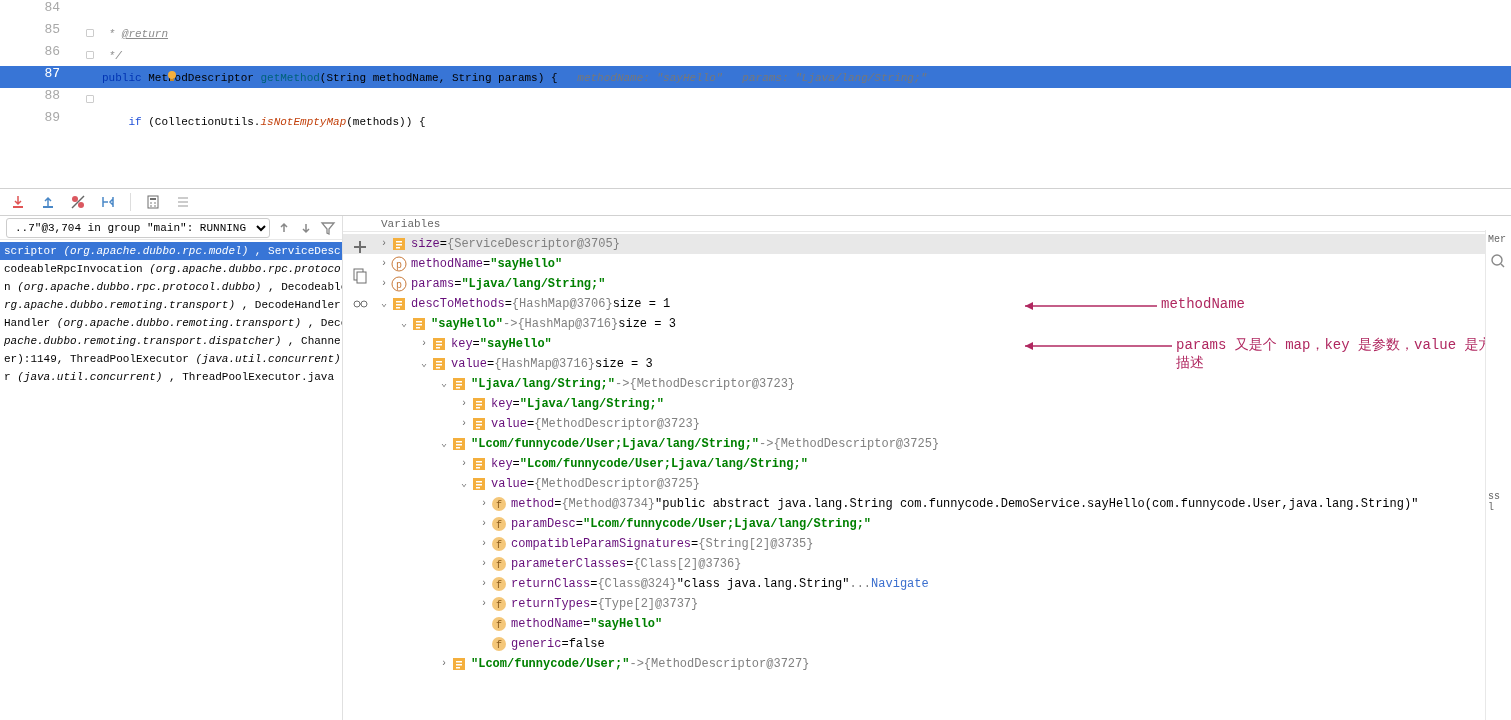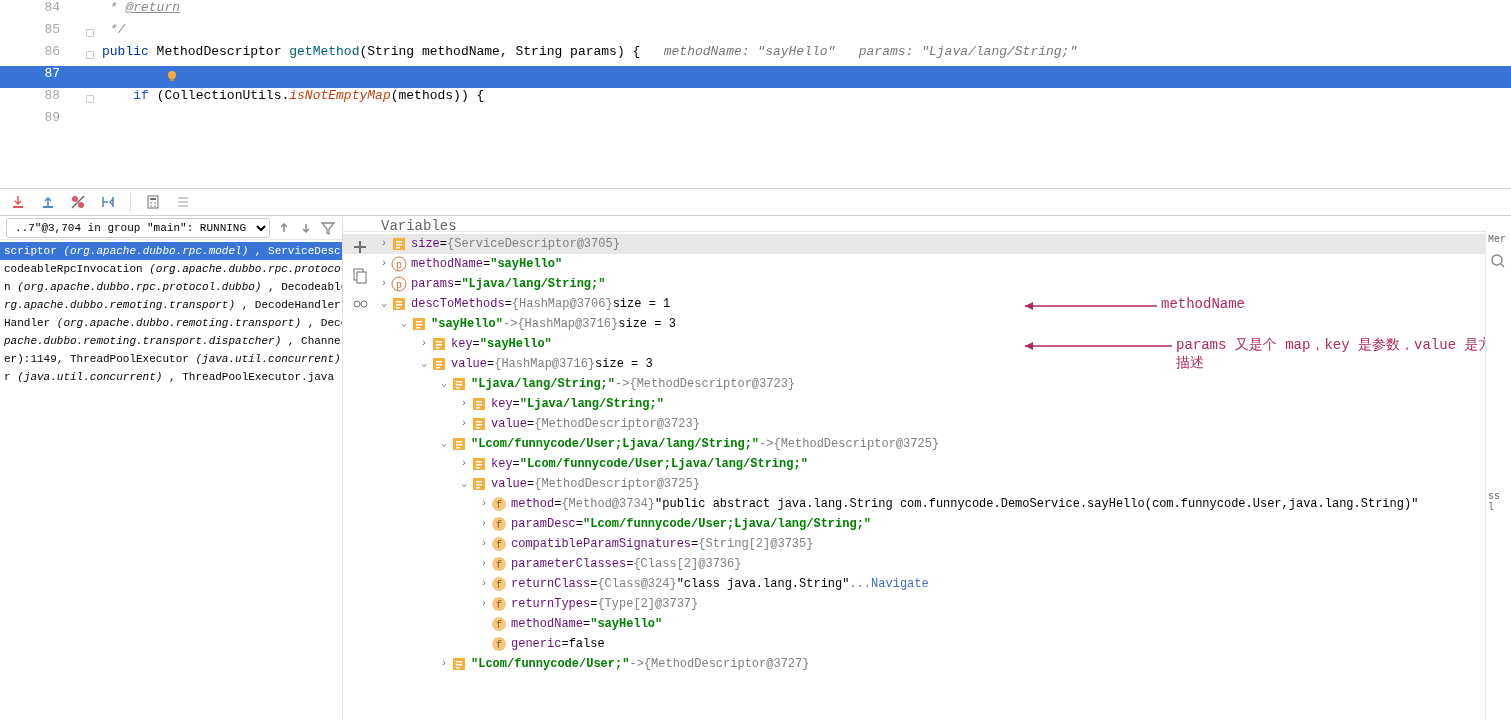--- a/index.html
+++ b/index.html
@@ -3,21 +3,21 @@
 <meta charset="utf-8">
 <style>
 * { margin:0; padding:0; box-sizing:border-box; font-family: Menlo, Monaco, 'Courier New', monospace; }
 body { background:#fff; font-size:13px; overflow:hidden; }
 
 .editor-area { height:188px; background:#fff; position:relative; }
 .code-line { display:flex; align-items:flex-start; height:22px; }
 .gutter { width:80px; text-align:right; padding-right:20px; color:#a8a8a8; font-size:13px; position:relative; }
 .fold-col { width:22px; position:relative; }
 .fold-mark { width:8px; height:8px; border:1px solid #ccc; border-radius:1px; position:absolute; left:6px; top:7px; background:#fff; }
-.code-content { flex:1; white-space:pre; font-size:13px; }
+.code-content { flex:1; white-space:pre; font-size:11px;margin-top:28px; }
 .highlighted-line { background:#3875d6; color:#fff; }
 .highlighted-line .gutter { background:#3875d6; color:#fff; }
 .highlighted-line .fold-col { background:#3875d6; }
 
 .kw-public { color:#0033b3; }
 .kw-return { color:#0033b3; }
 .kw-if { color:#1d4ed8; }
 .method-name { color:#00627a; }
 .static-method { font-style:italic; color:#c2410c; }
 .comment { color:#8c8c8c; font-style:italic; }
@@ -34,21 +34,21 @@
 .frames-panel { width:343px; display:flex; flex-direction:column; border-right:1px solid #e0e0e0; }
 .frames-header { height:24px; display:flex; align-items:center; padding:0 6px; gap:6px; border-bottom:1px solid #e8e8e8; }
 .frames-combo { flex:1; font-size:11px; border:1px solid #ccc; border-radius:3px; padding:2px 4px; background:#fff; }
 .arrow-btn { width:16px; height:16px; color:#888; cursor:pointer; }
 .frames-list { flex:1; overflow:hidden; font-size:11px; line-height:16px; padding:2px 0; }
 .frame-item { padding:1px 4px; white-space:nowrap; overflow:hidden; }
 .frame-selected { background:#3875d6; color:#fff; }
 .frame-pkg { font-style:italic; }
 
 .vars-panel { flex:1; display:flex; flex-direction:column; position:relative; }
-.vars-header { height:16px; font-size:14px; padding:2px 8px; color:#666; border-bottom:1px solid #e8e8e8; }
+.vars-header { height:16px; font-size:11px; padding:2px 8px; color:#666; border-bottom:1px solid #e8e8e8; }
 .vars-body { flex:1; overflow:auto; font-size:12px; line-height:20px; padding:2px 0; }
 .side-actions { position:absolute; left:8px; top:22px; display:flex; flex-direction:column; gap:10px; }
 .side-icon { width:18px; height:18px; cursor:pointer; color:#6e6e6e; }
 
 .var-row { display:flex; align-items:center; height:20px; white-space:nowrap; }
 .var-arrow { width:14px; text-align:center; color:#6e6e6e; cursor:pointer; font-size:10px; }
 .var-icon { width:16px; height:16px; margin-right:4px; flex-shrink:0; }
 .var-name { color:#660e7a; }
 .var-str { color:#008000; font-weight:bold; }
 .var-gray { color:#808080; }

